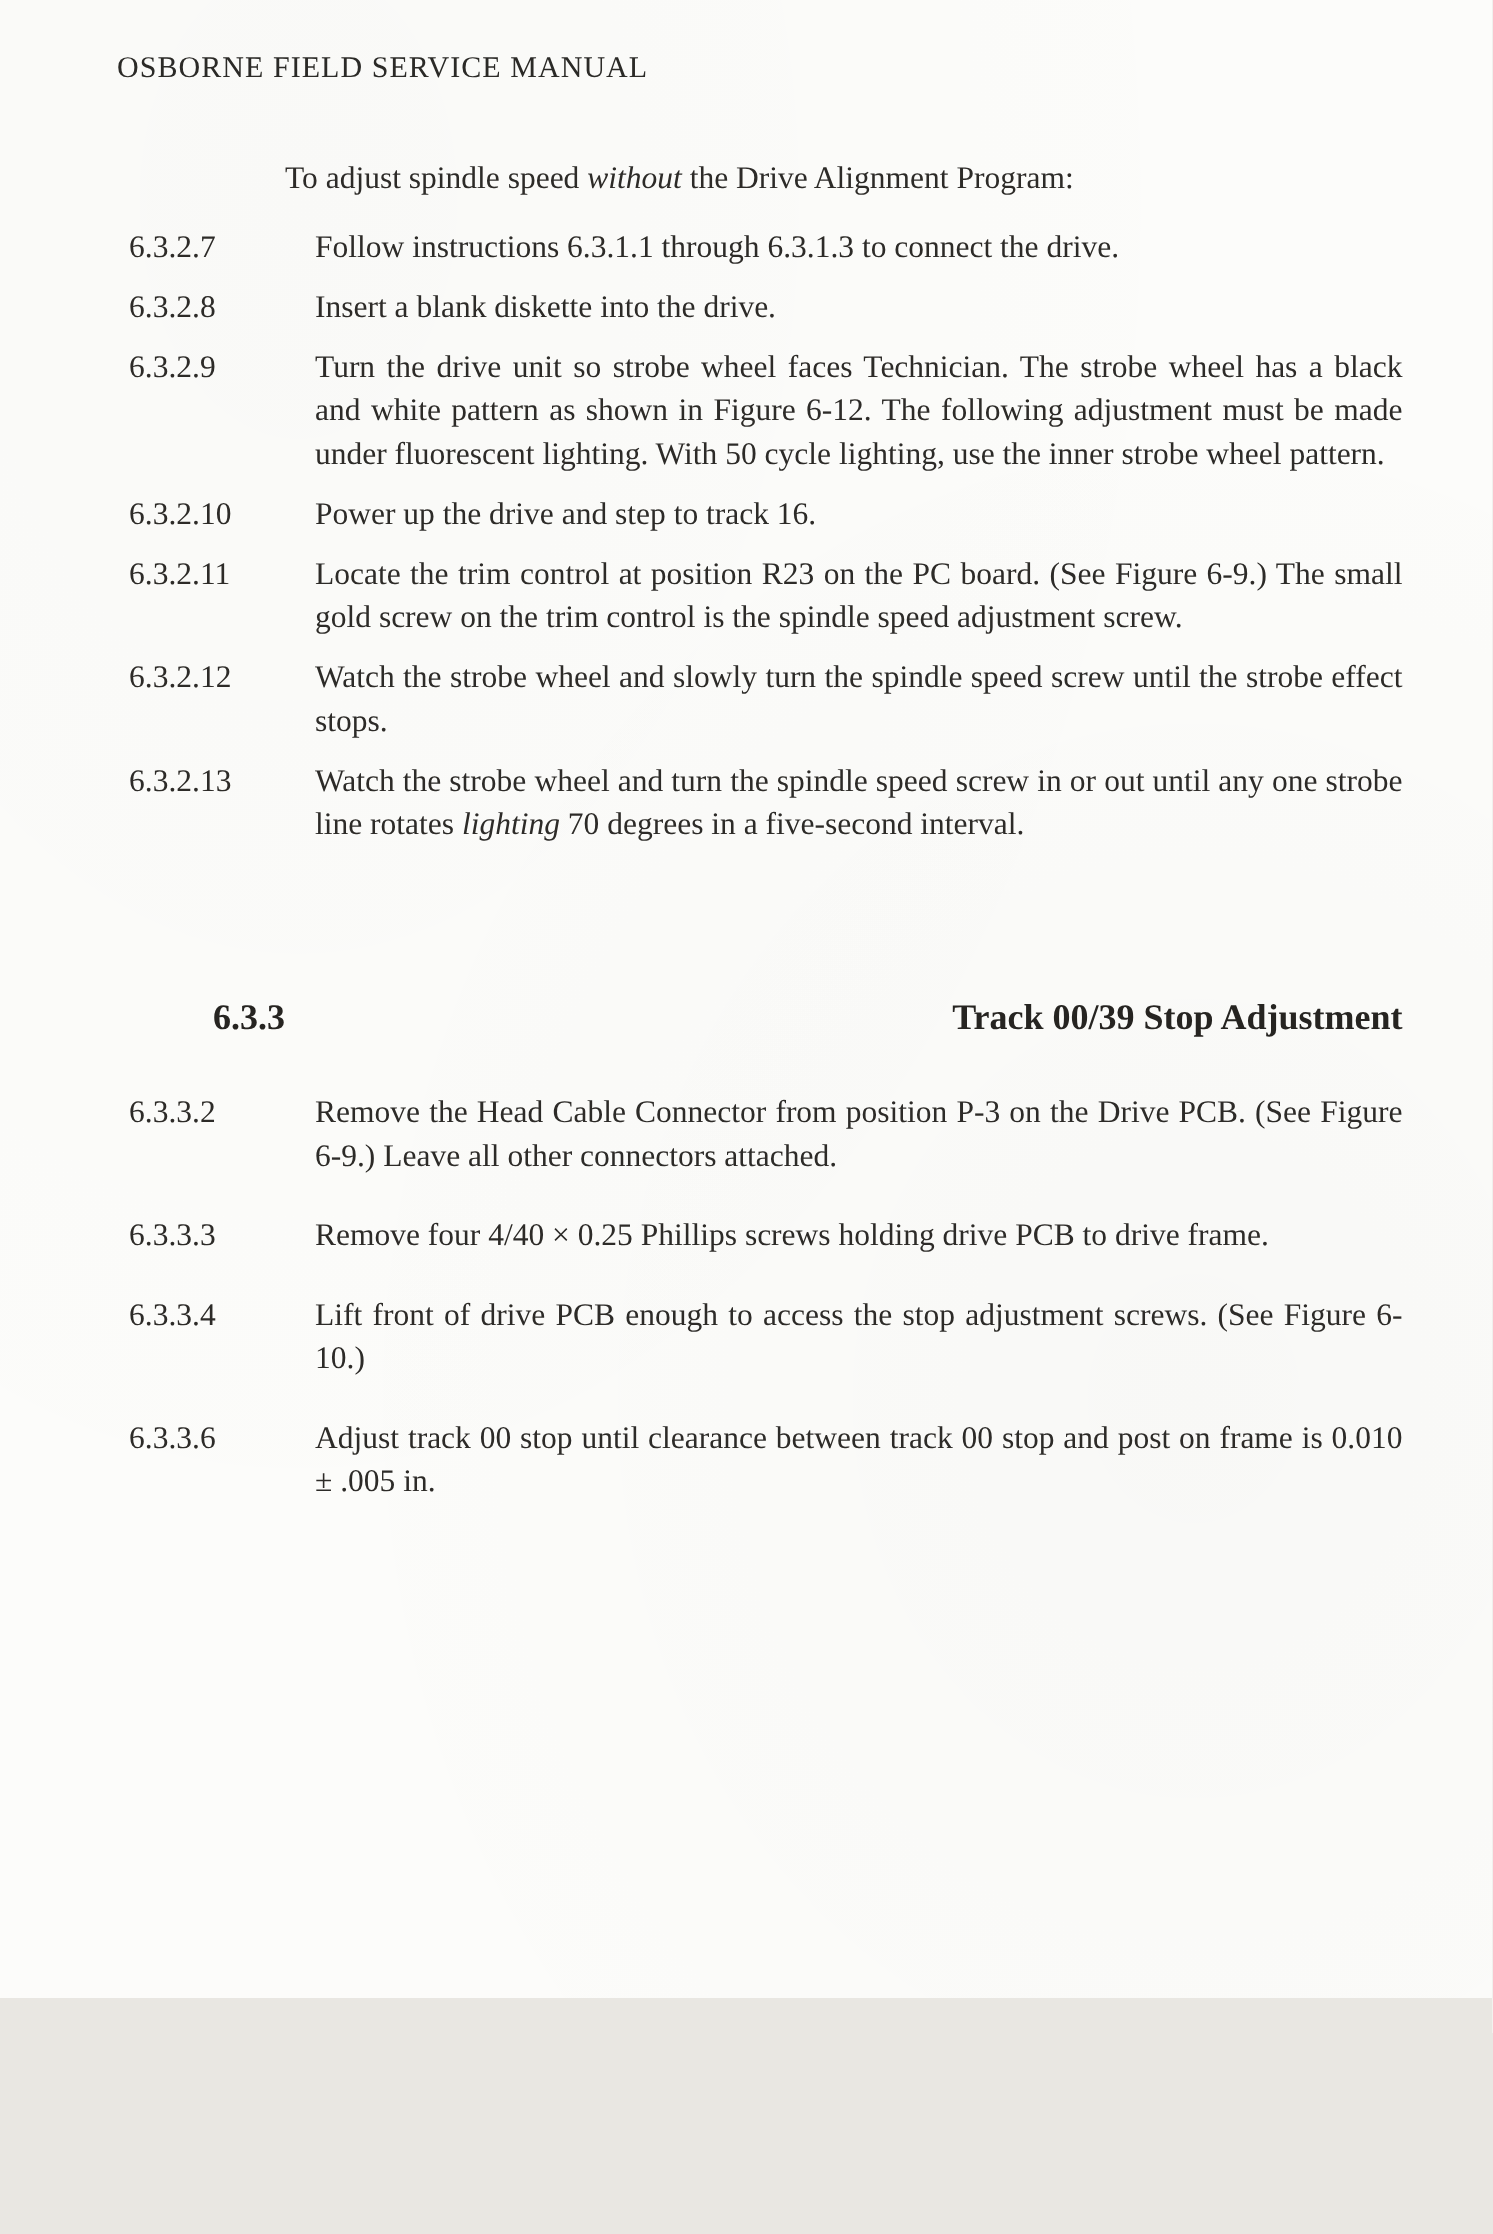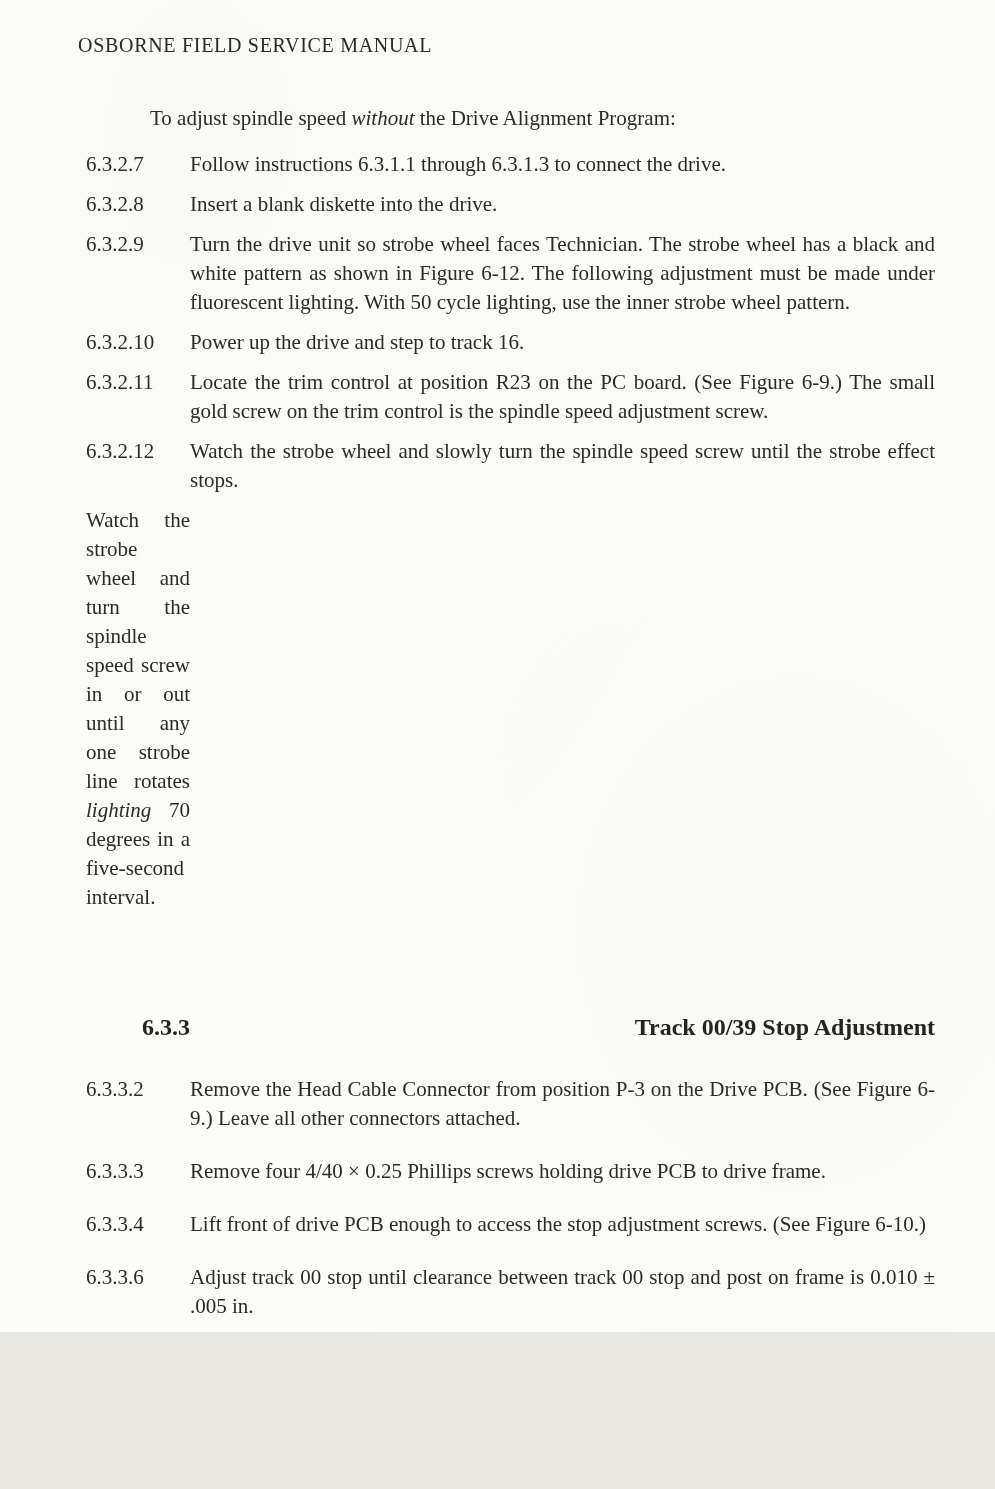--- a/index.html
+++ b/index.html
@@ -31,26 +31,27 @@
   }
   .content {
     position: absolute;
     left: 86px;
     top: 104px;
     width: 849px; 
     font-size: 21px;
     line-height: 29px;
   }
   .intro {
-    margin: 0 0 17px 64px;
+    margin: 0 0 17px 104px;
   }
   .row {
     display: grid;
     grid-template-columns: 104px 1fr;
     margin-bottom: 11px;
+    gap: 20px;
   }
   .sec2 .row { margin-bottom: 11px; }
   .sec3 .row { margin-bottom: 24px; }
   .num {
     white-space: nowrap;
   }
   .txt {
     text-align: justify;
   }
   .it {
@@ -114,20 +115,21 @@
         <div class="num">6.3.2.11</div>
         <div class="txt"><span>Locate the trim control at position R23 on the PC board. (See Figure 6-9.) The small gold screw on the trim control is the spindle speed adjustment screw.</span><span class="it"></span><span></span></div>
       </div>
 
       <div class="row">
         <div class="num">6.3.2.12</div>
         <div class="txt"><span>Watch the strobe wheel and slowly turn the spindle speed screw until the strobe effect stops.</span><span class="it"></span><span></span></div>
       </div>
 
       <div class="row">
+        <div class="num">6.3.2.13</div>
         <div class="txt"><span>Watch the strobe wheel and turn the spindle speed screw in or out until any one strobe line rotates </span><span class="it">lighting</span><span> 70 degrees in a five-second interval.</span></div>
       </div>
 
     </div>
 
     <div class="section-heading">
       <div class="num">6.3.3</div>
       <div>Track 00/39 Stop Adjustment</div>
     </div>
 

